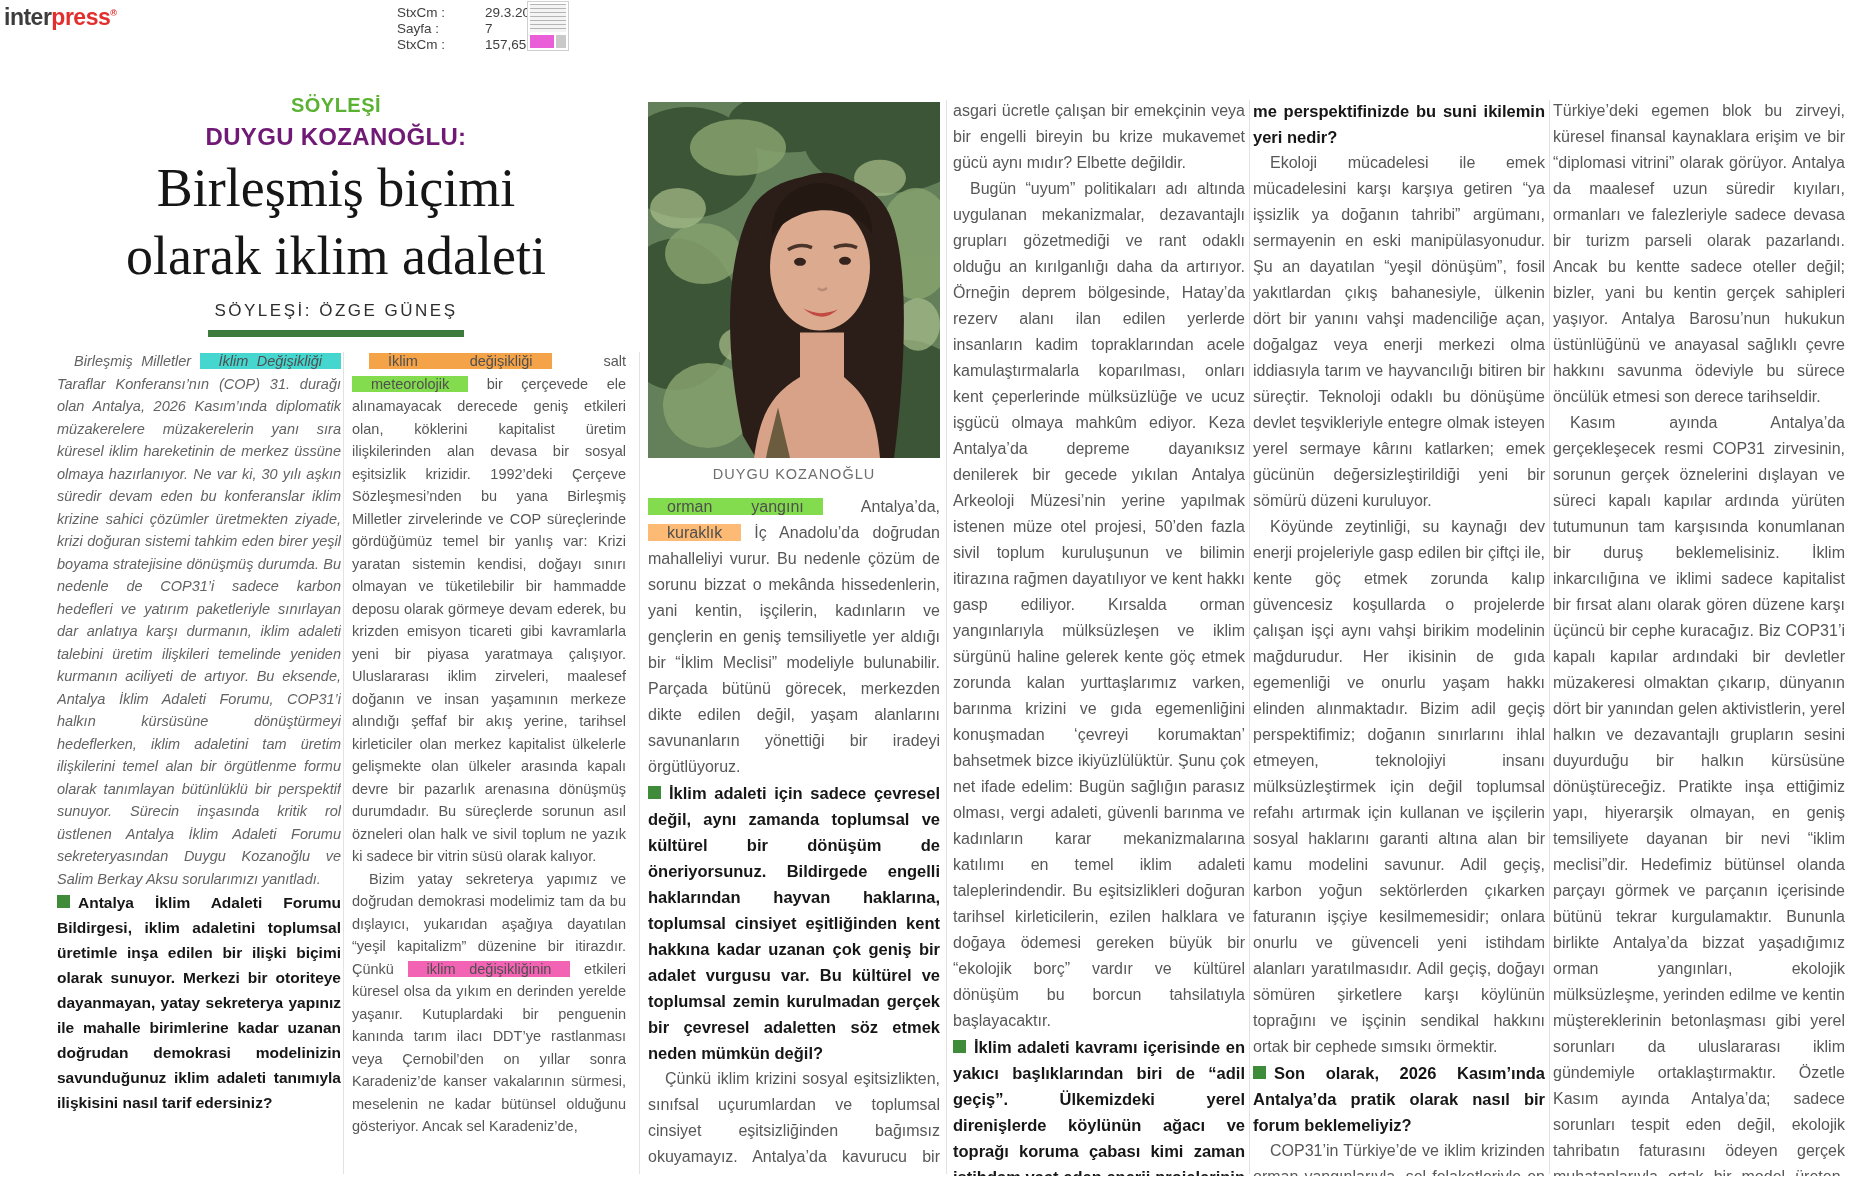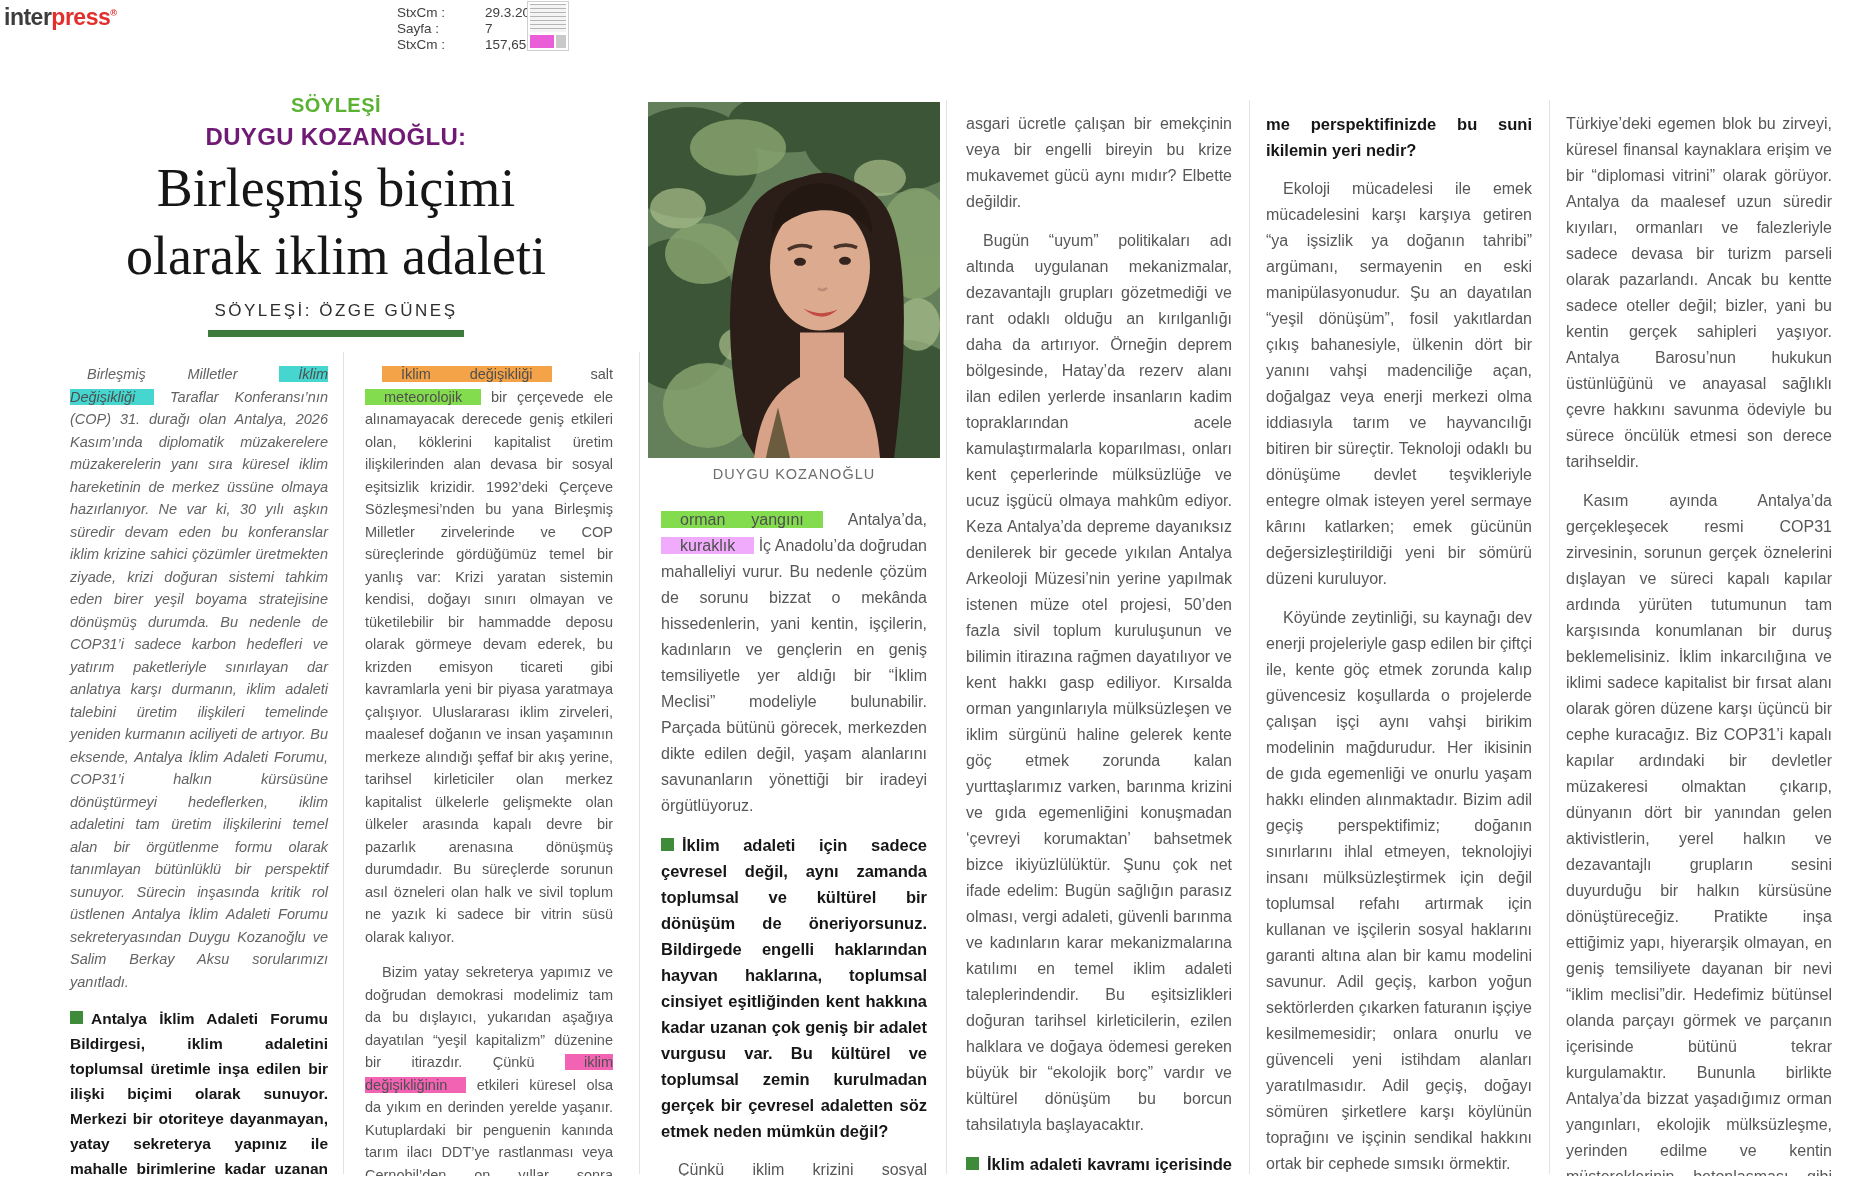--- a/index.html
+++ b/index.html
@@ -26,37 +26,37 @@
   .headline{font-family:"Liberation Serif", serif;font-size:54px;line-height:62px;color:#161616;margin-top:6px;font-weight:normal;}
   .byline{font-size:17px;color:#2e2e2e;letter-spacing:2.5px;margin-top:14px;}
   .green-bar{width:256px;height:7px;background:#3c7b3b;margin:9px auto 0 auto;}
   
   .photo{position:absolute;left:648px;top:102px;width:292px;height:356px;overflow:hidden;}
   .photo svg{display:block;width:100%;height:100%;}
   .caption{position:absolute;left:648px;top:466px;width:292px;text-align:center;
            font-size:14.5px;color:#6e6e6e;letter-spacing:1px;}
   
   .col{position:absolute;overflow:hidden;color:#575757;}
-  .col p{margin:13px;text-align:justify;}
+  .col p{margin:0;text-align:justify;}
   .col p.indent{text-indent:17px;}
   .col-a{left:57px;top:350px;width:284px;height:826px;font-size:14.5px;line-height:22.5px;font-style:italic;color:#636363;}
   .col-b{left:352px;top:350px;width:274px;height:826px;font-size:14.5px;line-height:22.5px;}
   .col-c{left:648px;top:494px;width:292px;height:682px;font-size:16px;line-height:26px;}
   .col-d{left:953px;top:98px;width:292px;height:1078px;font-size:16px;line-height:26px;}
   .col-e{left:1253px;top:98px;width:292px;height:1078px;font-size:16px;line-height:26px;}
   .col-f{left:1553px;top:98px;width:292px;height:1078px;font-size:16px;line-height:26px;}
   .col p.question, .col p.question-cont{font-weight:bold;font-style:normal;color:#161616;}
   .col-a p.question{font-size:15.5px;line-height:25px;}
   .col-c p.question,.col-d p.question,.col-e p.question,.col-e p.question-cont{font-size:16.5px;}
   .bullet{display:inline-block;width:13px;height:13px;background:#3e8c3a;margin-right:8px;}
   .hl{color:#4f4f4f;padding:0 19px;}
   .hl-cyan{background:#45d6cf;}
   .hl-orange{background:#f5a348;}
   .hl-green{background:#83dc4d;}
-  .hl-yellow{background:#f0abfc;}
+  .hl-yellow{background:#fdba74;}
   .hl-pink{background:#f263b4;}
   .vrule{position:absolute;width:1px;background:#e2e2e2;}
 </style>
 </head>
 <body>
 
 <div class="page">
 
   <div class="logo"><span>inter</span><span class="red">press</span><sup>®</sup></div>
 

